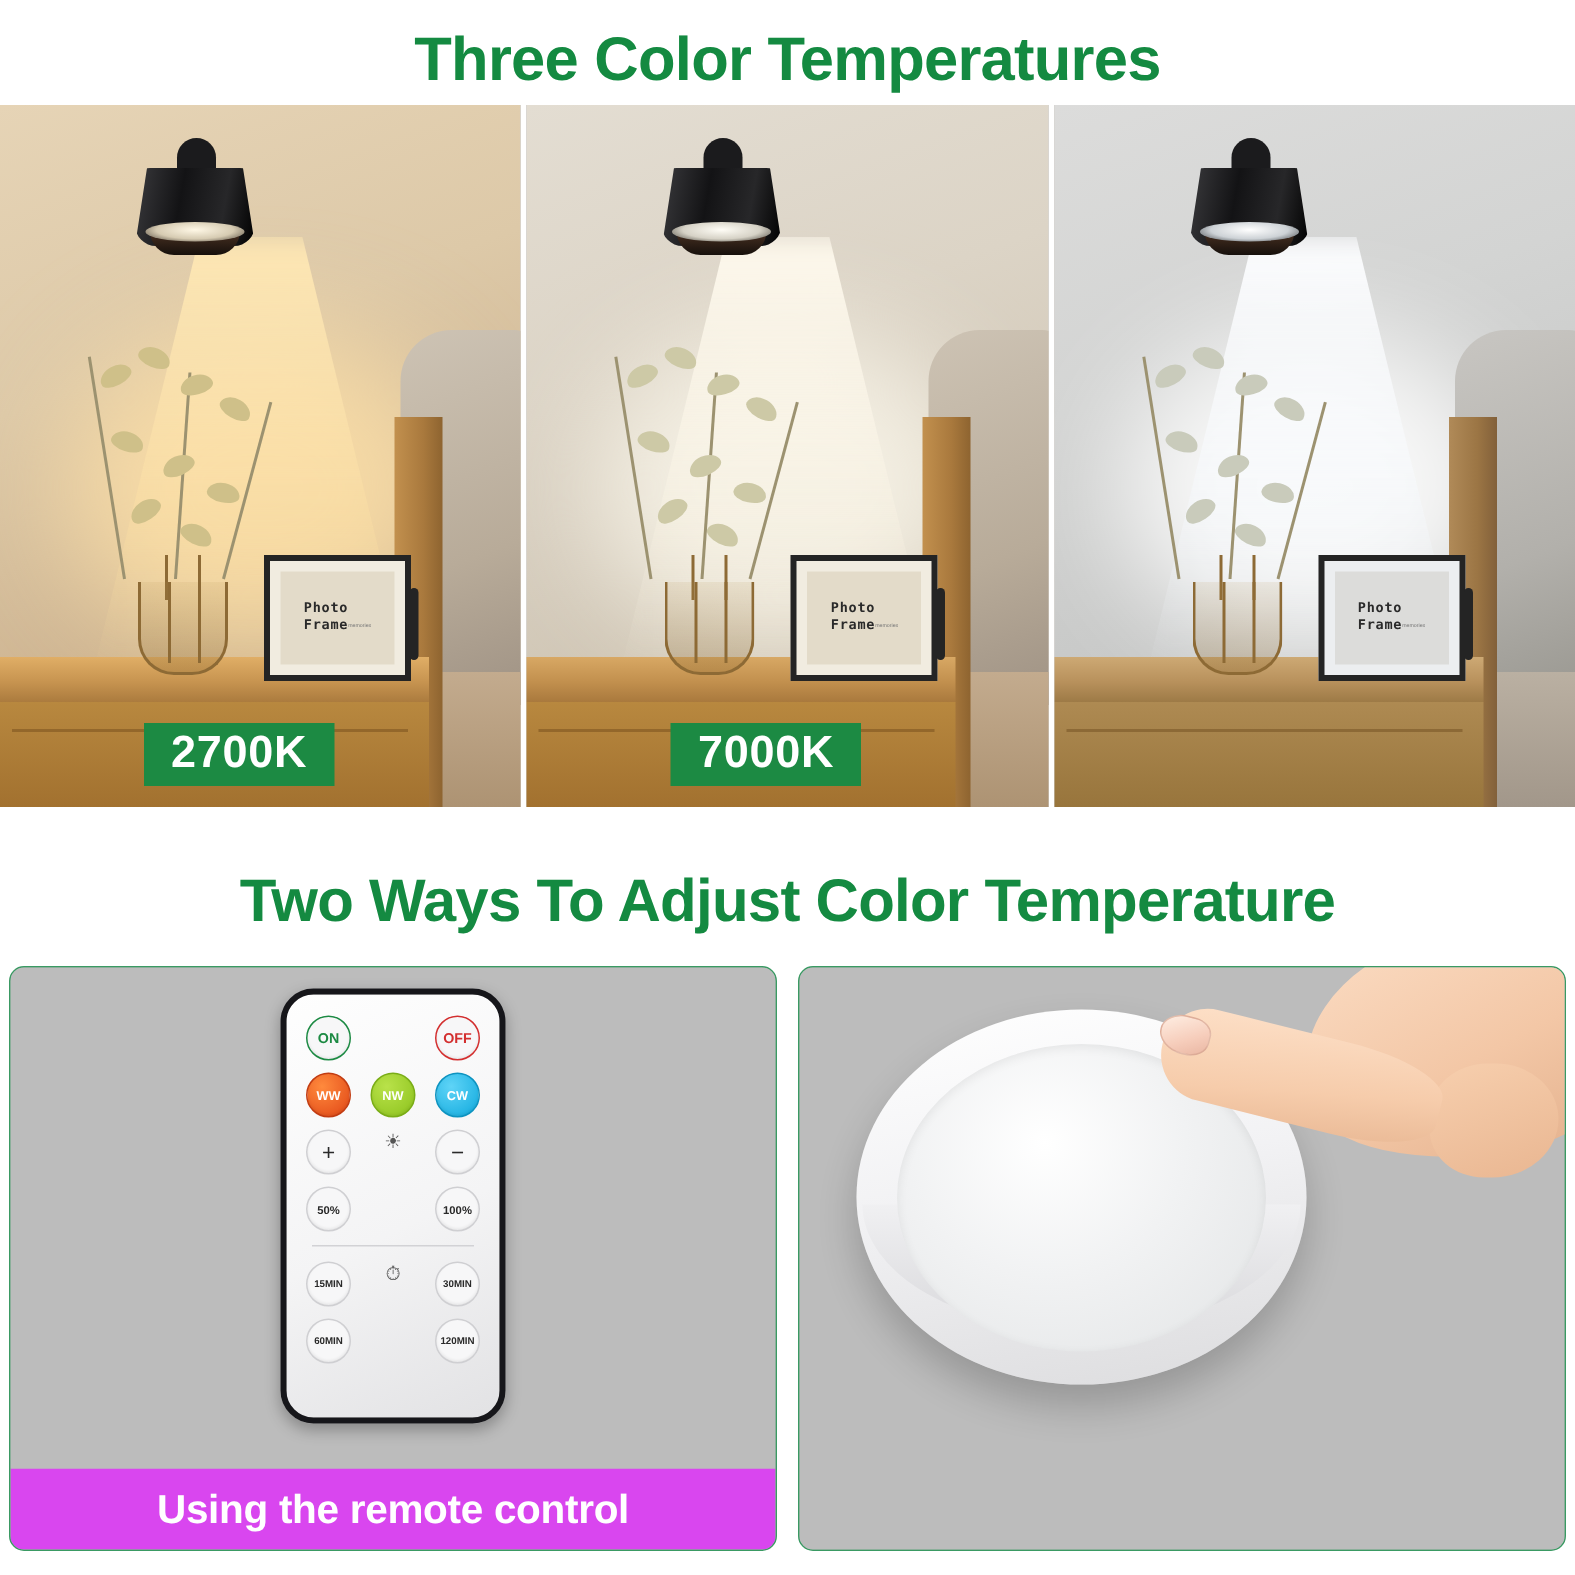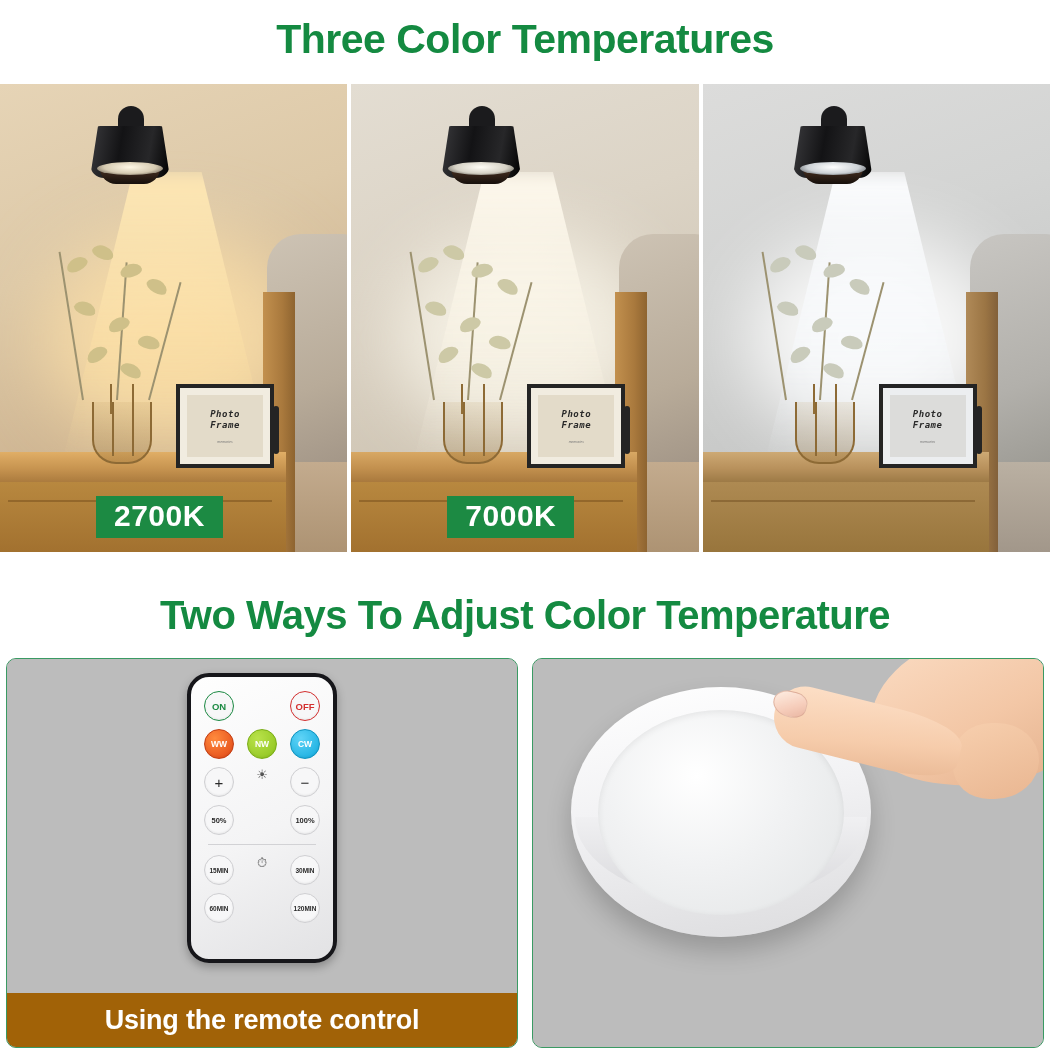--- a/index.html
+++ b/index.html
@@ -12,21 +12,21 @@
   }
 
   
   .heading {
     width:100%;
     text-align:center;
     color:#148a41;
     font-weight:bold;
     letter-spacing:-0.5px;
   }
-  #heading-one { font-size:41px; line-height:78px; height:84px; }
+  #heading-one { font-size:41px; line-height:78px; height:70px; }
   #heading-two { font-size:40px; line-height:70px; height:78px;margin-top:28px; }
 
   
   .scenes { display:flex; gap:4px; height:468px; width:1050px; }
   .scene {
     position:relative;
     flex:1 1 0;
     overflow:hidden;
     background:#b0aca6;
   }
@@ -149,22 +149,21 @@
   .cool .leaf   { background:#c9cbbb; }
 
   
   .frame {
     position:absolute; left:176px; bottom:84px; width:98px; height:84px;
     background:#f1ece0; border:4px solid #242424;
   }
   .frame .mat {
     position:absolute; inset:7px; background:#e3dbc9;
     display:flex; align-items:center; justify-content:center;
-    flex-direction:column;
-    font-style:italic;
+    flex-direction:row;
   }
   .frame .pf-text {
     font-family:"DejaVu Sans Mono", monospace;
     font-size:9px; font-weight:bold; color:#2a2a2a;
     text-align:center; line-height:11px; letter-spacing:.5px;
   }
   .frame .pf-sub { font-size:3.5px; color:#777; margin-top:9px; }
   .frame .leg {
     position:absolute; right:-9px; top:18px; width:6px; height:48px;
     background:#242424; border-radius:3px;
@@ -187,21 +186,21 @@
   .method {
     position:relative; flex:1 1 0;
     border:1.5px solid #3a9a63;
     border-radius:10px;
     overflow:hidden;
     background:#bcbcbc;
     display:flex; flex-direction:column;
   }
   .method .media { flex:1 1 auto; position:relative; background:#bcbcbc; }
   .method .caption {
-    background:#a16207;
+    background:#d946ef;
     color:#fff;
     text-align:center;
     font-size:27px; font-weight:bold;
     line-height:54px; height:54px;
     letter-spacing:-.2px;
   }
 
   
   .remote {
     position:absolute; left:50%; top:14px; transform:translateX(-50%);

